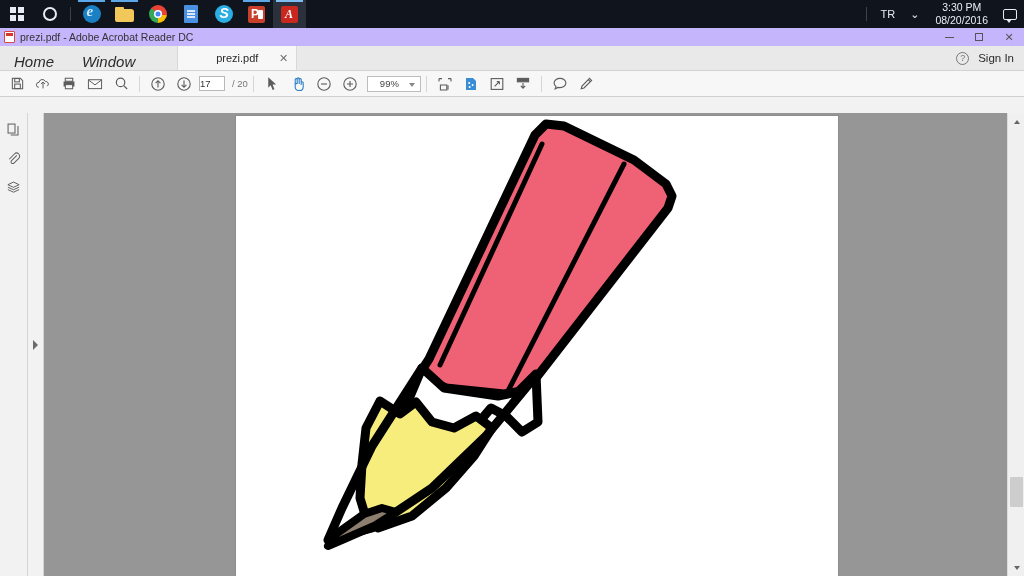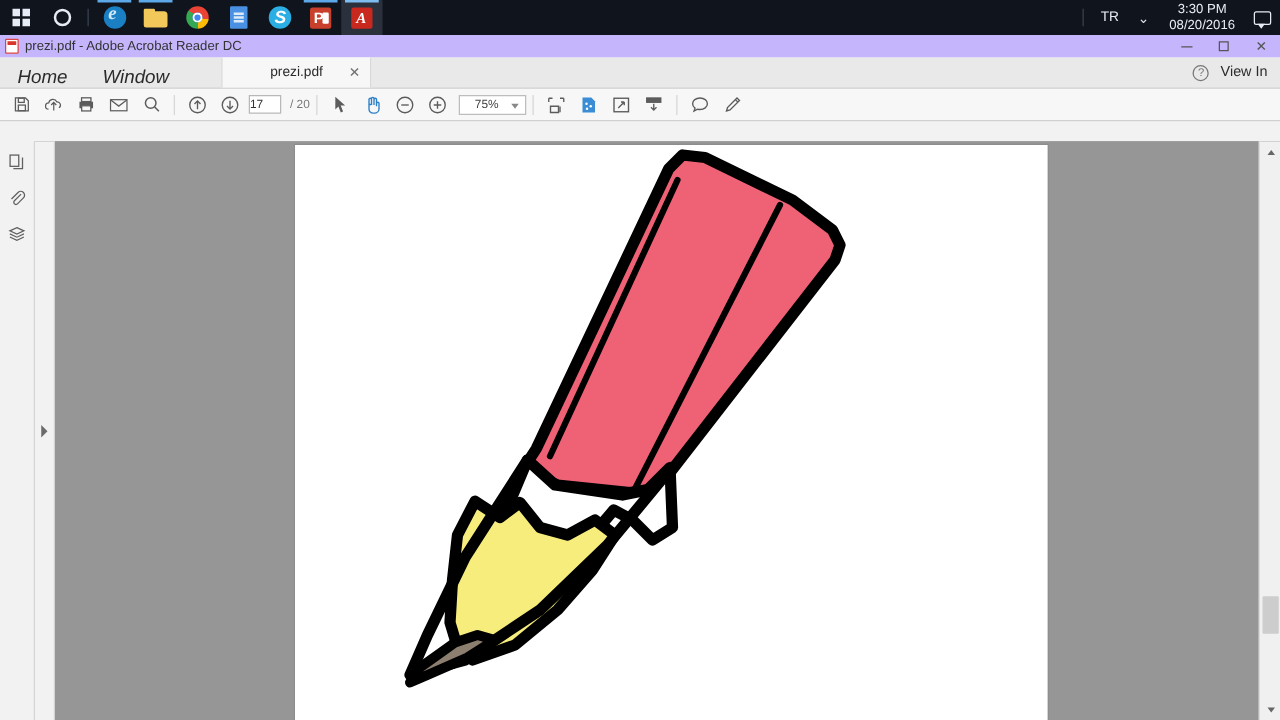--- a/index.html
+++ b/index.html
@@ -271,21 +271,21 @@
       </div>
       <div class="navtab">
         <span>Window</span>
       </div>
       <div class="doctab">
         <span class="dt-label">prezi.pdf</span>
         <span class="dt-close">✕</span>
       </div>
       <div id="tabright">
         <span class="qmark">?</span>
-        <span id="signin">View In</span>
+        <span id="signin">Sign In</span>
       </div>
     </div>
 
     <div id="toolbar">
 
       <div class="tbi">
         <svg width="15" height="15" viewBox="0 0 16 16" fill="none" stroke="currentColor" stroke-width="1.1">
           <path d="M2.5 2.5h8.6L13.5 5v8.5h-11z"></path>
             <rect x="5" y="2.7" width="5" height="3.6"></rect>
           <rect x="5" y="8.6" width="6" height="4.8"></rect>
@@ -352,21 +352,21 @@
             <path d="M5 8h6"></path>
         </svg>
       </div>
       <div class="tbi">
         <svg width="16" height="16" viewBox="0 0 16 16" fill="none" stroke="currentColor" stroke-width="1.1">
           <circle cx="8" cy="8" r="6.2"></circle>
             <path d="M5 8h6M8 5v6"></path>
         </svg>
       </div>
       <div id="zoombox">
-        <span id="zoomval">75%</span>
+        <span id="zoomval">99%</span>
         <span id="zoomcaret"></span>
       </div>
 
       <span class="tbdiv"></span>
 
       <div class="tbi">
         <svg width="16" height="16" viewBox="0 0 16 16" fill="none" stroke="currentColor" stroke-width="1.1">
           <path d="M2 2.6v3M2 2.6h3M14 2.6v3M14 2.6h-3M3.4 9h6.4v5H3.4z"></path>
           <path d="M11 9.2v4.6"></path>
         </svg>

